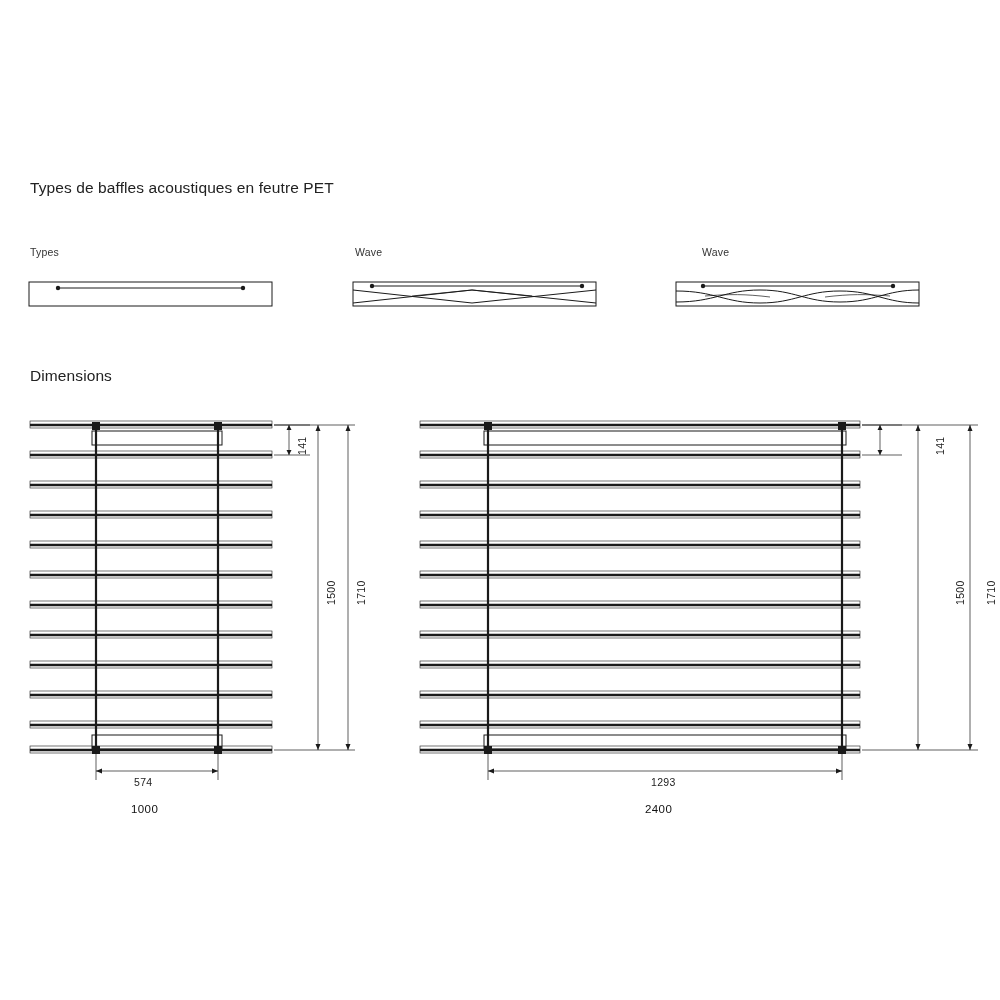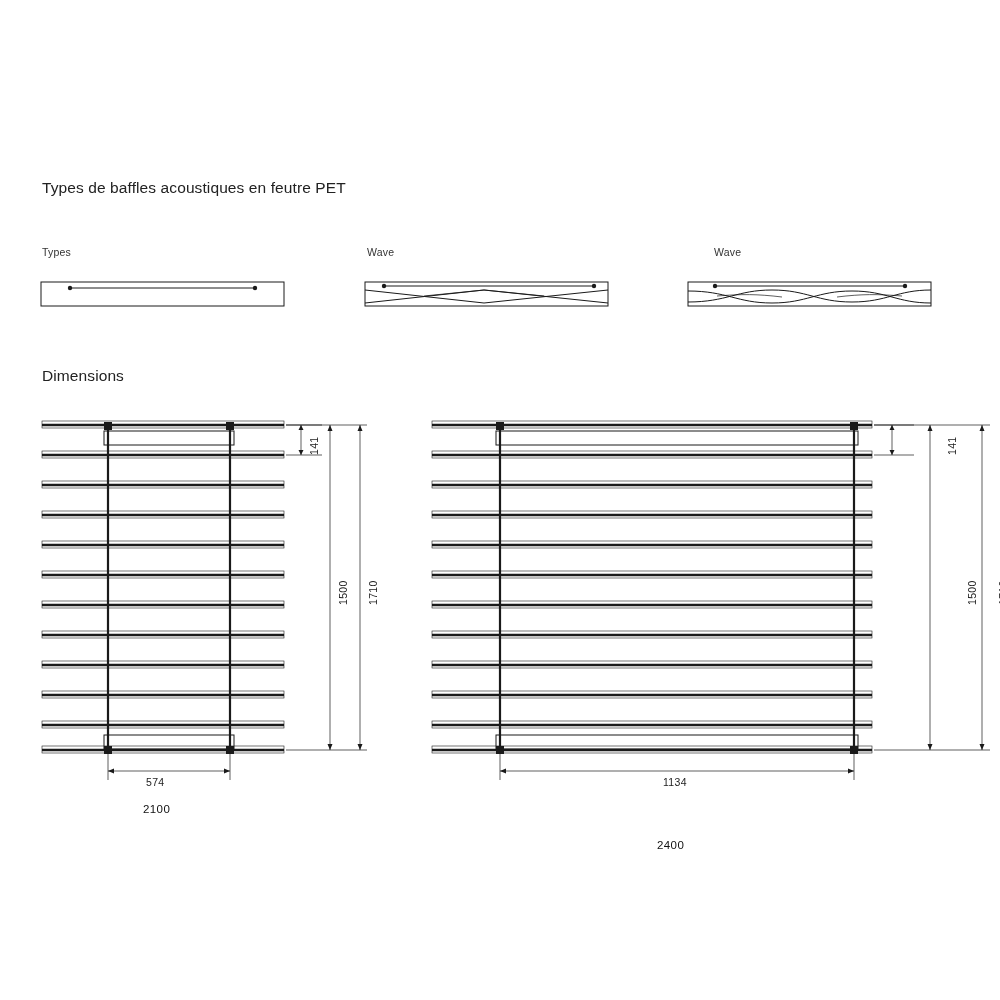--- a/index.html
+++ b/index.html
@@ -10,21 +10,21 @@
   body {
     width: 1000px;
     height: 1000px;
     position: relative;
     font-family: "Liberation Sans", sans-serif;
     color: #1a1a1a;
     overflow: hidden;
   }
   .page {
     position: absolute;
-    left: 12px; top: 0;
+    left: 0; top: 0;
     width: 844px;
     height: 1000px;
   }
   .section-title {
     position: absolute;
     font-size: 15.5px;
     font-weight: 400;
     letter-spacing: 0.1px;
     color: #222;
     white-space: nowrap;
@@ -193,21 +193,21 @@
         <path d="M86 366 l6 -2.5 l0 5 z" fill="#1a1a1a" stroke="none"></path>
         <path d="M208 366 l-6 -2.5 l0 5 z" fill="#1a1a1a" stroke="none"></path>
       </g>
     </svg>
   </div>
 
   <div class="dim-text vert" style="left:296px; top:455px;">141</div>
   <div class="dim-text vert" style="left:325px; top:605px;">1500</div>
   <div class="dim-text vert" style="left:355px; top:605px;">1710</div>
   <div class="dim-text" style="left:134px; top:776px;text-align:center;">574</div>
-  <div class="big-dim" style="left:131px; top:803px;">2100</div>
+  <div class="big-dim" style="left:131px; top:803px;">1000</div>
 
   <div style="position:absolute; left:410px; top:405px;">
     <svg width="580" height="400" viewBox="0 0 580 400">
 
       <g stroke="#1a1a1a" stroke-width="2.6">
         <line x1="10" y1="20" x2="450" y2="20"></line>
         <line x1="10" y1="50" x2="450" y2="50"></line>
         <line x1="10" y1="80" x2="450" y2="80"></line>
         <line x1="10" y1="110" x2="450" y2="110"></line>
         <line x1="10" y1="140" x2="450" y2="140"></line>
@@ -280,16 +280,16 @@
         <line x1="78" y1="366" x2="432" y2="366"></line>
         <path d="M78 366 l6 -2.5 l0 5 z" fill="#1a1a1a" stroke="none"></path>
         <path d="M432 366 l-6 -2.5 l0 5 z" fill="#1a1a1a" stroke="none"></path>
       </g>
     </svg>
   </div>
 
   <div class="dim-text vert" style="left:934px; top:455px;">141</div>
   <div class="dim-text vert" style="left:954px; top:605px;">1500</div>
   <div class="dim-text vert" style="left:985px; top:605px;">1710</div>
-  <div class="dim-text" style="left:651px; top:776px;">1134</div>
-  <div class="big-dim" style="left:645px; top:803px;margin-top:36px;">2400</div>
+  <div class="dim-text" style="left:651px; top:776px;">1293</div>
+  <div class="big-dim" style="left:645px; top:803px;">2400</div>
 
 </div>
 
 </body></html>

